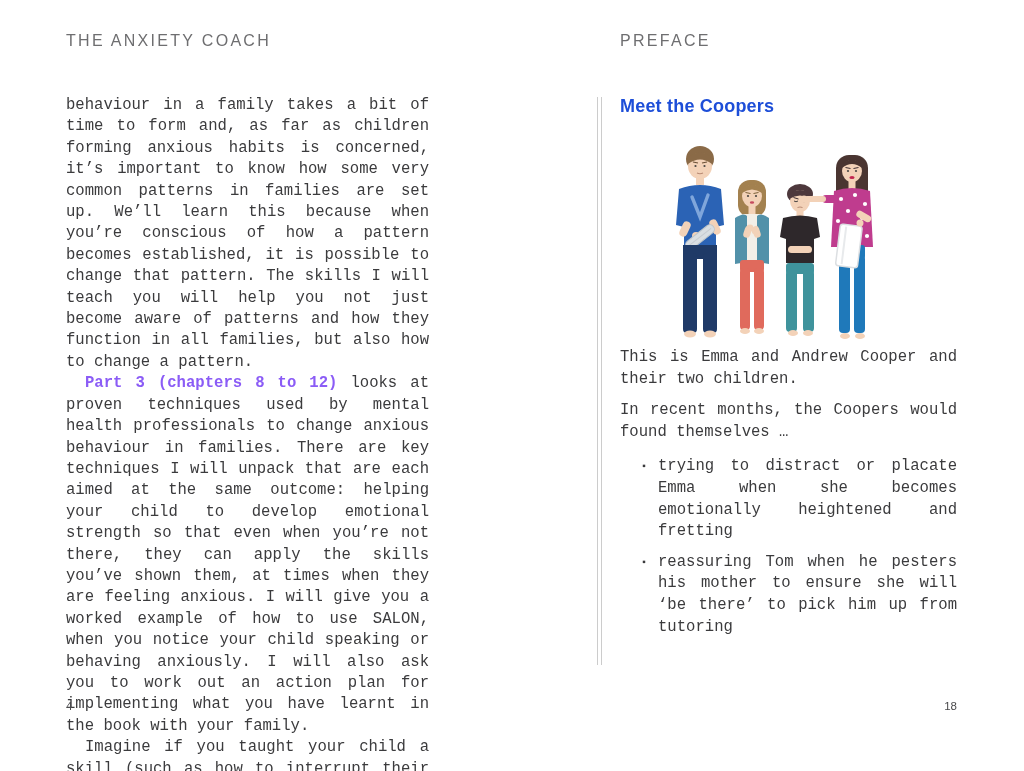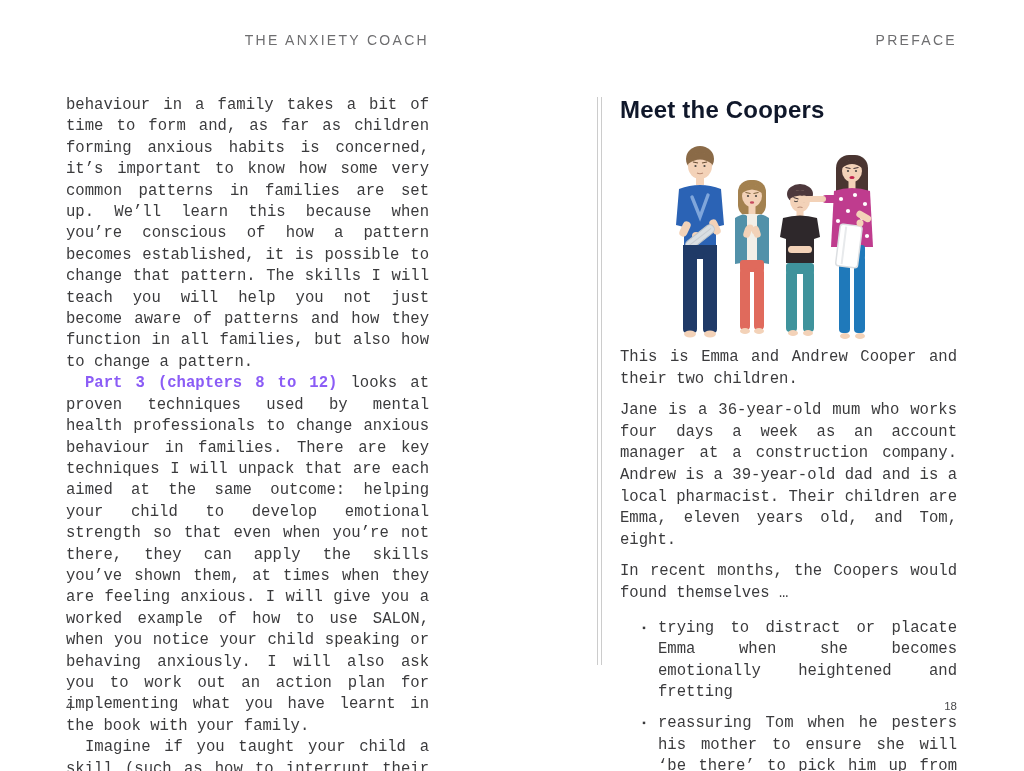--- a/index.html
+++ b/index.html
@@ -4,21 +4,21 @@
 <style>
   html,body{margin:0;padding:0;}
   body{
     width:1024px;height:771px;background:#ffffff;position:relative;overflow:hidden;
     font-family:"Liberation Serif", serif;color:#3b3b3d;
     -webkit-font-smoothing:antialiased;
   }
   .runhead{
     position:absolute;top:32px;
     font-family:"Liberation Sans", sans-serif;
-    font-size:14px;letter-spacing:2.3px;color:#6e6e70;text-align:right;
+    font-size:16px;letter-spacing:2.3px;color:#6e6e70;text-align:left;
     white-space:nowrap;
   }
   #runhead-left{left:66px;width:363px;}
   #runhead-right{left:620px;width:337px;}
 
   .bodytext{
     position:absolute;font-size:15.6px;line-height:21.4px;
     text-align:justify;color:#3b3b3d;font-family:Liberation Mono, monospace;
   }
   #left-body{left:66px;top:95px;width:363px;}
@@ -29,21 +29,21 @@
   #right-body{left:620px;top:347px;width:337px;line-height:21.6px;}
   #right-body p{margin:0 0 10px 0;}
 
   .divider{
     position:absolute;left:597px;top:97px;height:568px;width:3px;
     border-left:1px solid #cccccc;border-right:1px solid #cccccc;
   }
   .heading{
     position:absolute;left:620px;top:96px;
     font-family:"Liberation Sans", sans-serif;font-weight:bold;
-    font-size:24px;color:#0f172a;letter-spacing:0.2px;white-space:nowrap;text-align:right;
+    font-size:18px;color:#1d4ed8;letter-spacing:0.2px;white-space:nowrap;text-align:right;
   }
   .illo{position:absolute;left:652px;top:138px;width:270px;height:208px;}
 
   ul.bullets{margin:13px 0 0 0;padding:0;list-style:none;}
   ul.bullets li{
     position:relative;padding-left:38px;margin:0 0 9px 0;text-align:justify;
   }
   ul.bullets li .sq{
     position:absolute;left:21px;top:0;font-size:10px;line-height:21.6px;color:#3b3b3d;
   }
@@ -218,21 +218,20 @@
       <rect x="4" y="58" width="16" height="7" rx="3.5" transform="rotate(30 12 61)"></rect>
       <circle cx="8" cy="68" r="3.5"></circle>
       <ellipse cx="-7" cy="181" rx="5" ry="3"></ellipse>
         <ellipse cx="8" cy="181" rx="5" ry="3"></ellipse>
     </g>
   </g>
 </svg>
 
 <div class="bodytext" id="right-body">
   <p>This is Emma and Andrew Cooper and their two children.</p>
-  <p>Jane is a 36-year-old mum who works four days a week as an account manager at a construction company. Andrew is a 39-year-old dad and is a local pharmacist. Their children are Emma, eleven years old, and Tom, eight.</p>
   <p>In recent months, the Coopers would found themselves …</p>
   <ul class="bullets">
     <li><span class="sq">▪</span><span>trying to distract or placate Emma when she becomes emotionally heightened and fretting</span></li>
     <li><span class="sq">▪</span><span>reassuring Tom when he pesters his mother to ensure she will ‘be there’ to pick him up from tutoring</span></li>
   </ul>
 </div>
 
 <div class="pagenum" id="pagenum-right">18</div>
 
 </body></html>

